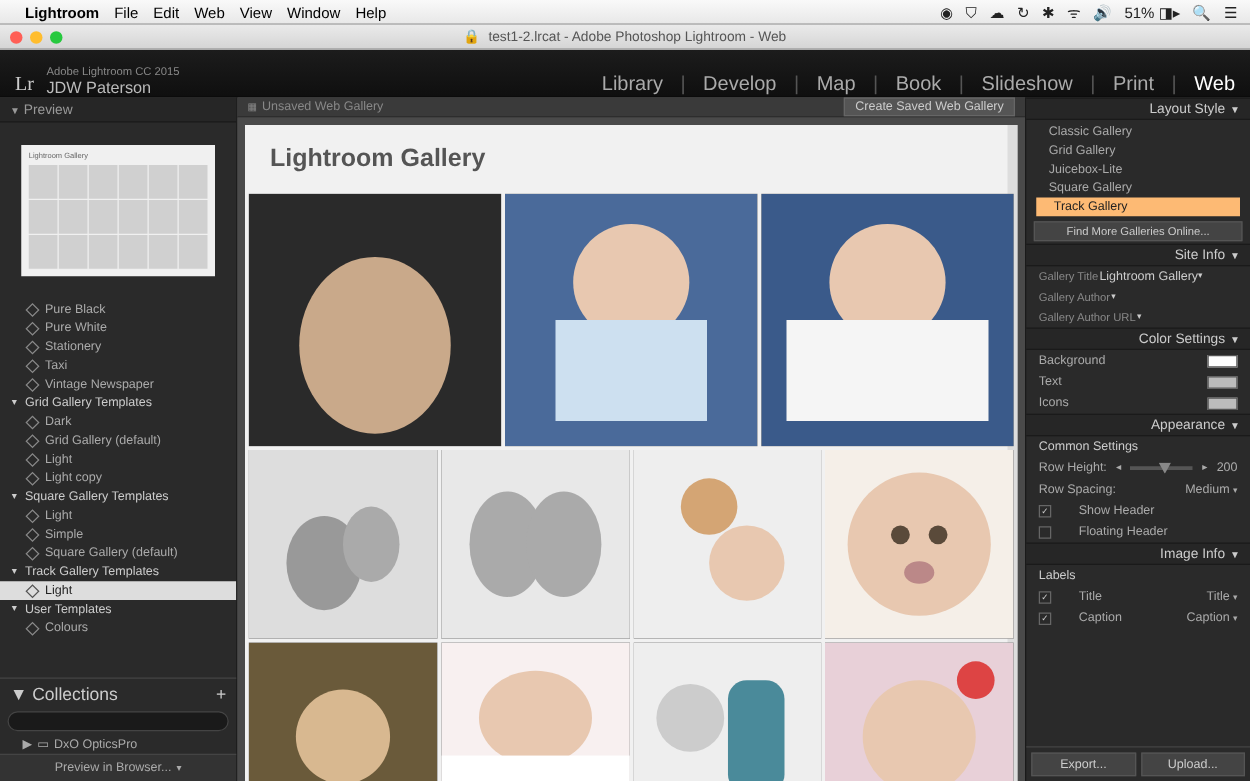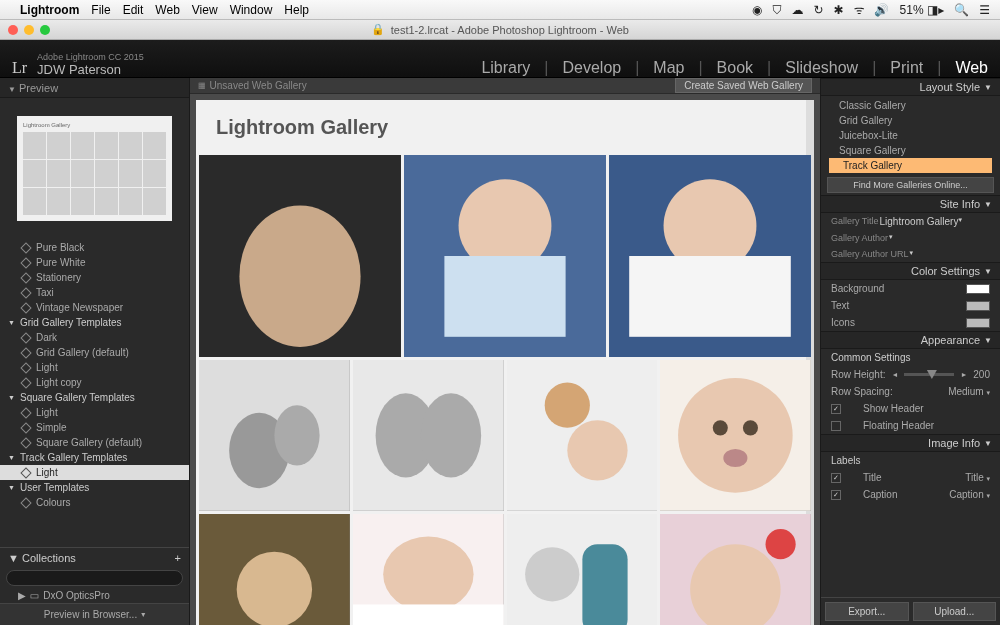--- a/index.html
+++ b/index.html
@@ -34,21 +34,21 @@
 .preview-thumb .pgrid{flex:1;display:grid;grid-template-columns:repeat(6,1fr);grid-template-rows:repeat(3,1fr);gap:1px}
 .preview-thumb .pgrid div{background:#d0d0d0}
 .tree{flex:1;overflow:auto;font-size:10px;color:#aaa;padding:2px 0}
 .tree-item{padding:2px 4px 2px 22px;display:flex;align-items:center;gap:4px;cursor:pointer;white-space:nowrap}
 .tree-item.hdr{padding-left:8px;color:#ccc}
 .tree-item.sel{background:#ddd;color:#222}
 .tree-item .dia{width:8px;height:8px;border:1px solid #888;transform:rotate(45deg);flex-shrink:0;margin-right:2px}
 .tree-item .dia.sel{border-color:#555}
 .tree-item .arr{font-size:7px;width:8px;flex-shrink:0}
 .collections{border-top:1px solid #444}
-.collections .coll-hdr{padding:4px 8px;color:#ccc;display:flex;justify-content:space-between;align-items:center;font-size:11px}
+.collections .coll-hdr{padding:4px 8px;color:#ccc;display:flex;justify-content:space-between;align-items:center;font-size:14px}
 .collections .coll-search{margin:2px 6px;height:16px;background:#1a1a1a;border-radius:8px;border:1px solid #444}
 .collections .coll-item{padding:2px 18px;font-size:10px;color:#aaa;display:flex;align-items:center;gap:4px}
 .preview-browser{height:22px;background:#333;color:#aaa;font-size:10px;display:flex;align-items:center;justify-content:center;border-top:1px solid #444;margin-top:auto}
 .center{flex:1;display:flex;flex-direction:column;background:#4a4a4a}
 .center-top{height:20px;background:#3a3a3a;display:flex;align-items:center;padding:0 8px;color:#888;font-size:10px;border-bottom:1px solid #2a2a2a}
 .center-top .saved-btn{margin-left:auto;background:#555;color:#ccc;padding:1px 8px;border:1px solid #666;font-size:10px;cursor:pointer}
 .canvas{flex:1;padding:6px;background:#4a4a4a;display:flex}
 .gallery{flex:1;background:#f1f1f1;overflow:hidden;display:flex;flex-direction:column;position:relative}
 .gallery-title{padding:16px 20px;font-size:20px;font-weight:bold;color:#555}
 .gallery-rows{flex:1;display:flex;flex-direction:column;gap:3px;padding:0 3px}

